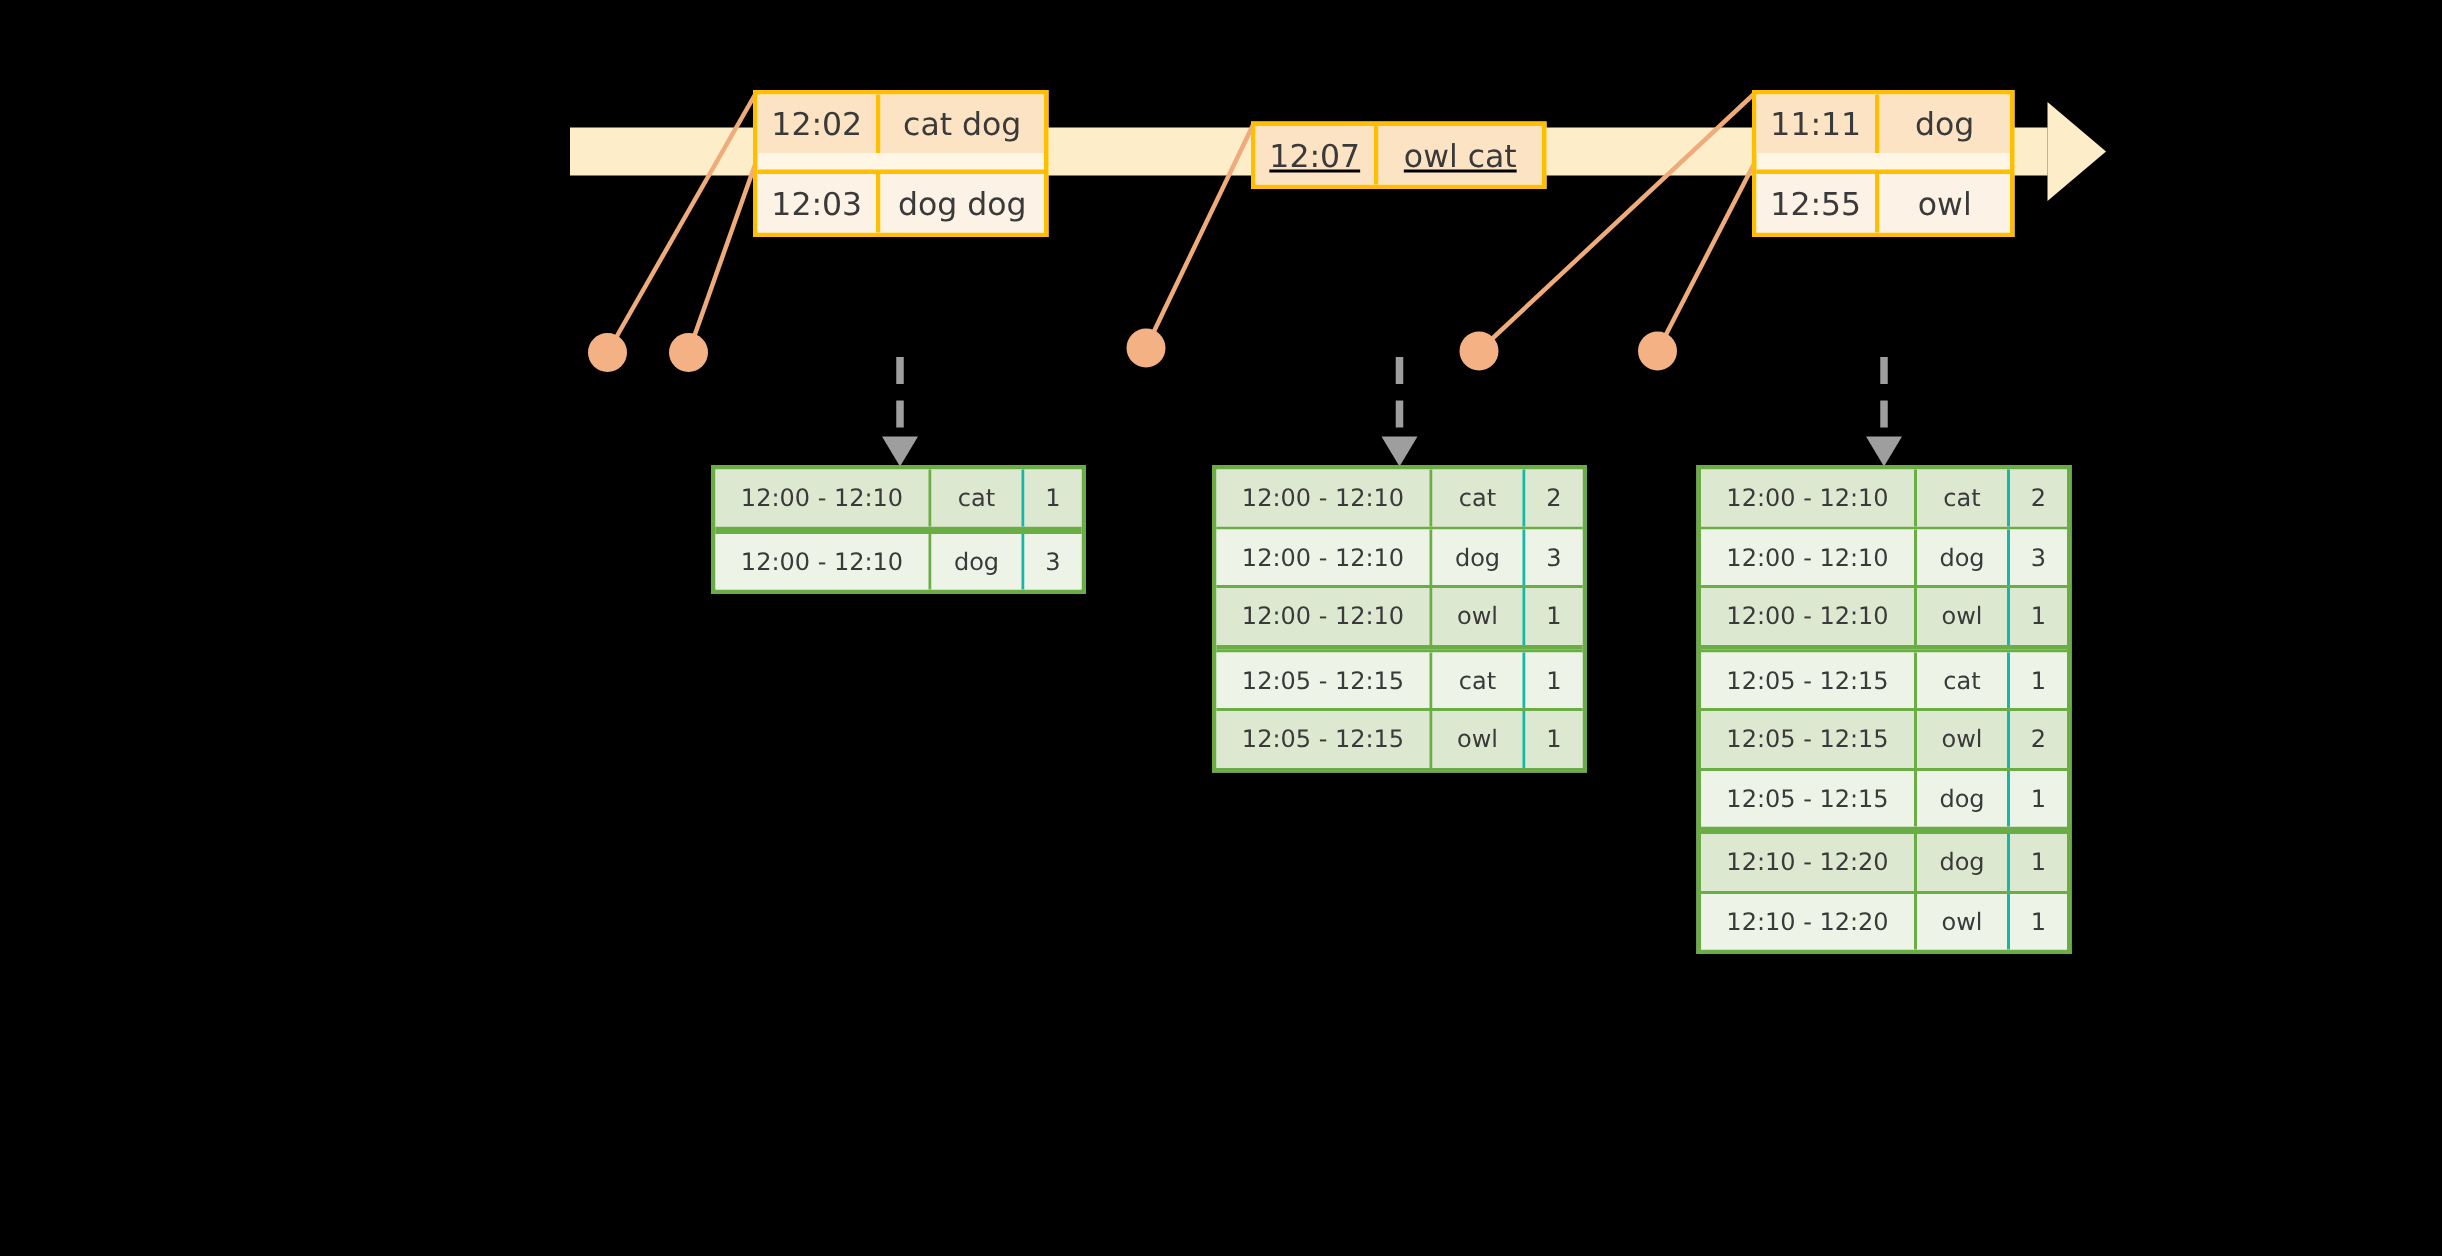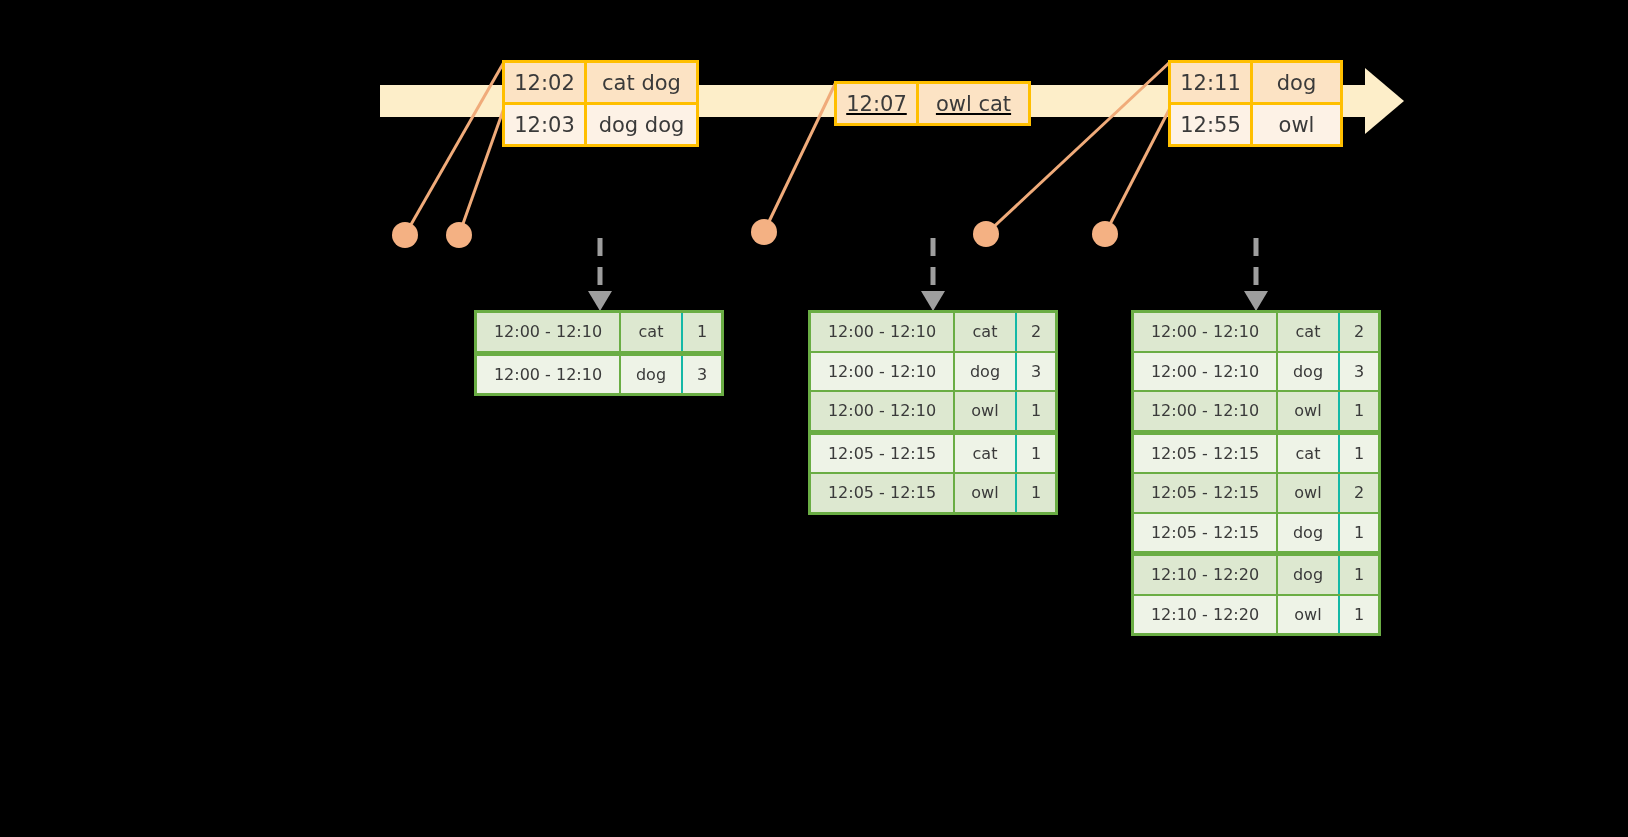--- a/index.html
+++ b/index.html
@@ -35,20 +35,21 @@
     box-sizing: border-box;
     background: #fff6e6;
   }
   .event-row {
     display: flex;
     align-items: stretch;
     height: 39px;
   }
   .event-row + .event-row {
     border-top: 3px solid #ffbf00;
+    margin-top: 11px;
   }
   .event-row.shade .cell { background: #fce3c4; }
   .event-row.plain  .cell { background: #fdf2e6; }
   .cell {
     display: flex;
     align-items: center;
     justify-content: center;
     font-size: 21px;
     color: #3a3a3a;
     box-sizing: border-box;
@@ -142,21 +143,21 @@
 
   <div class="event-group" style="left:834px; top:81px; width:197px;text-decoration:underline;">
     <div class="event-row shade">
       <div class="cell cell-time">12:07</div>
       <div class="cell cell-words">owl cat</div>
     </div>
   </div>
 
   <div class="event-group" style="left:1168px; top:60px; width:175px;">
     <div class="event-row shade">
-      <div class="cell cell-time">12:11</div>
+      <div class="cell cell-time">11:11</div>
       <div class="cell cell-words">dog</div>
     </div>
     <div class="event-row plain">
       <div class="cell cell-time">12:55</div>
       <div class="cell cell-words">owl</div>
     </div>
   </div>
 
   <div class="result-table" style="left:474px; top:310px; width:250px;">
     <div class="res-row shade group-end">

